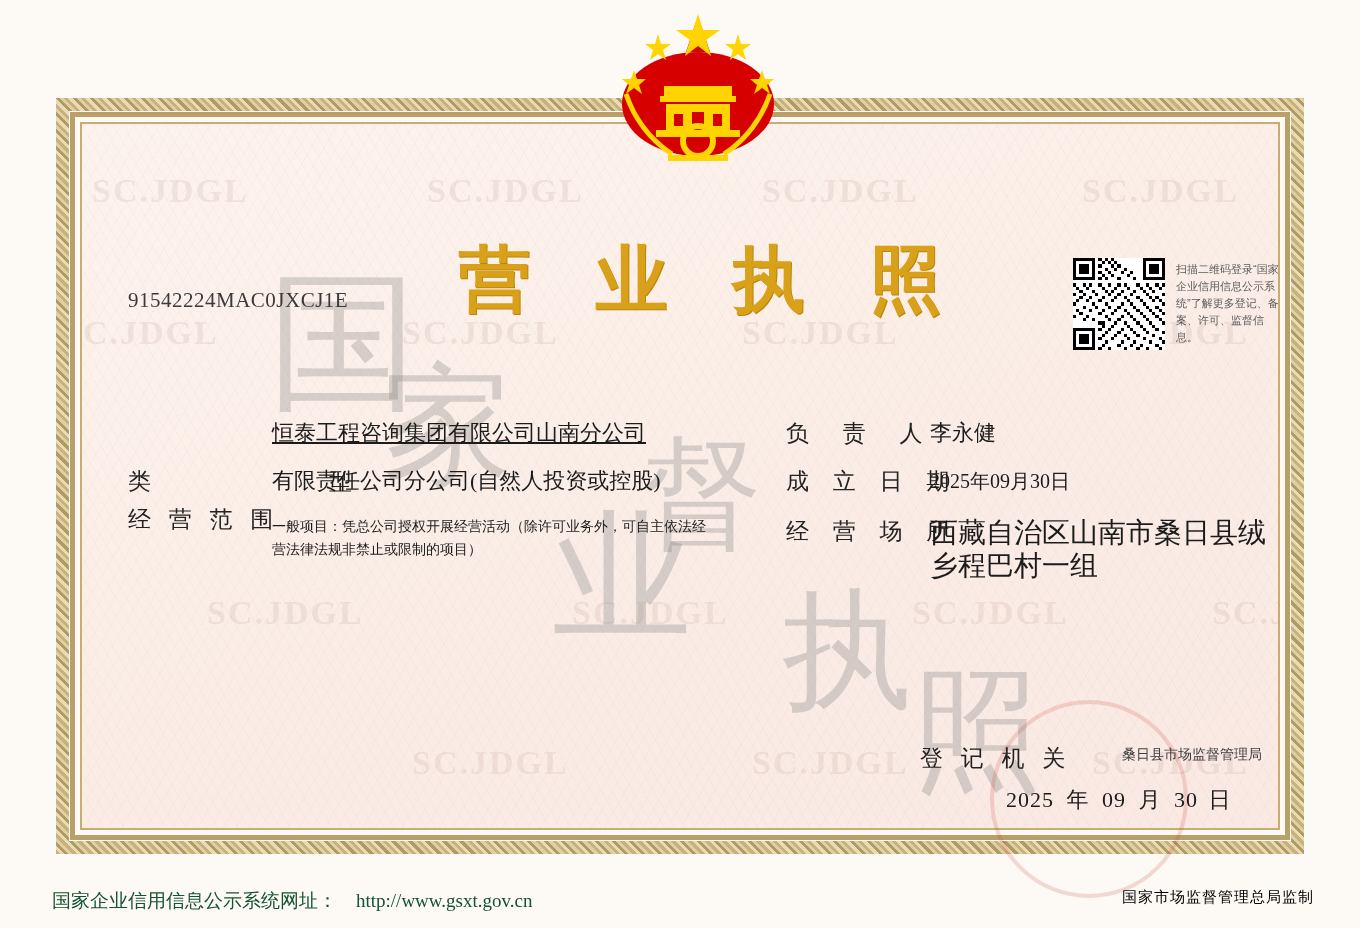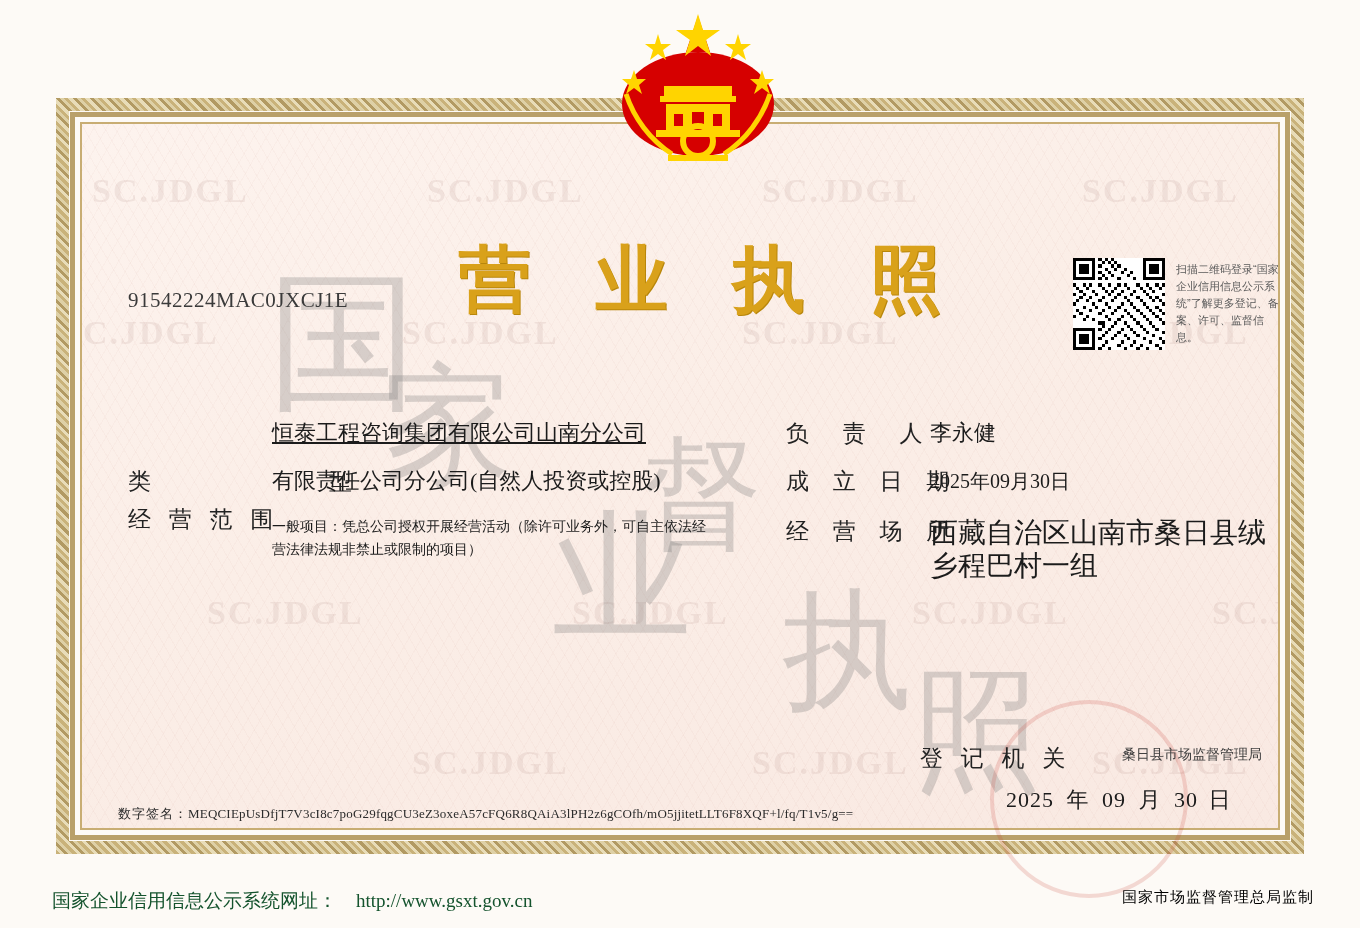--- a/index.html
+++ b/index.html
@@ -542,20 +542,17 @@
   <div class="reg-value">桑日县市场监督管理局</div>
   <div class="reg-date">
     <span>2025</span>
     <span style="padding:0 6px;">年</span>
     <span>09</span>
     <span style="padding:0 6px;">月</span>
     <span>30</span>
     <span style="padding:0 4px;">日</span>
   </div>
 
-  <div class="sig">
-    <span class="lbl">数字签名：</span><span>MEQCIEpUsDfjT7V3cI8c7poG29fqgCU3eZ3oxeA57cFQ6R8QAiA3lPH2z6gCOfh/mO5jjitetLLT6F8XQF+l/fq/T1v5/g==</span>
-  </div>
 
   <div class="footer-left">国家企业信用信息公示系统网址：　http://www.gsxt.gov.cn</div>
   <div class="footer-right">国家市场监督管理总局监制</div>
 
 </div>
 
 </body></html>

